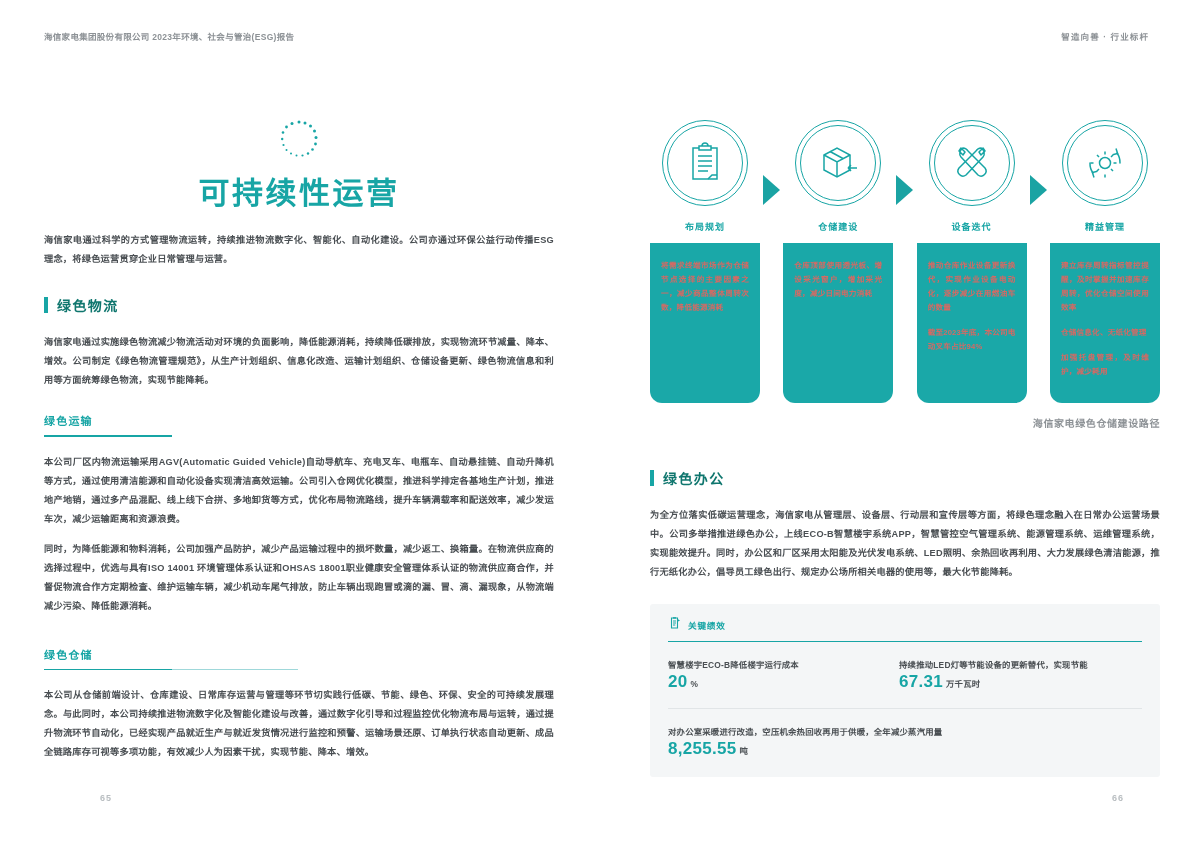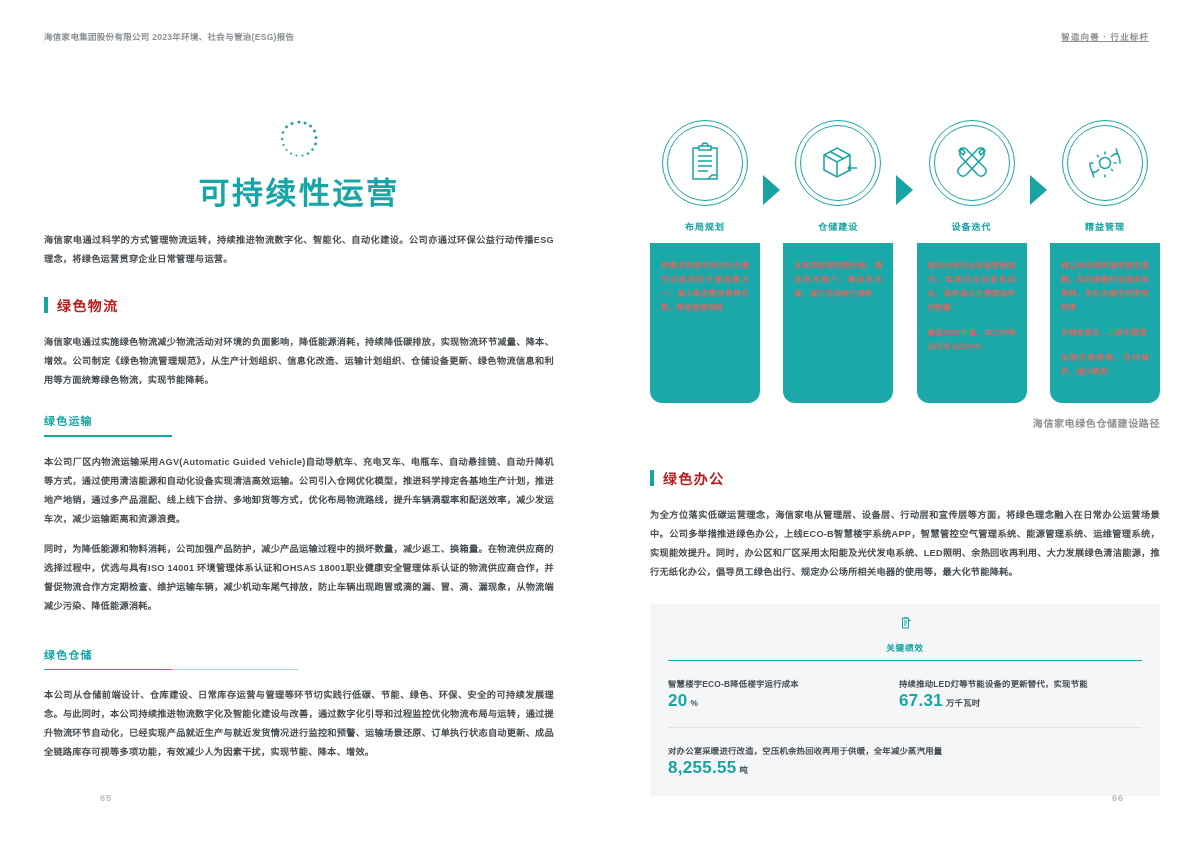--- a/index.html
+++ b/index.html
@@ -27,21 +27,21 @@
     padding:0 42px 0 44px;
     box-sizing:border-box;
   }
   .runhead .left,.runhead .right{
     font-size:8.5px;
     letter-spacing:.3px;
     color:#8d9296;
     white-space:nowrap;
     font-weight:700;
   }
-  .runhead .right{letter-spacing:1.1px;text-decoration:underline;}
+  .runhead .right{letter-spacing:1.1px;}
   
   .columns{
     flex:1 1 auto;
     display:flex;
     padding:0 42px 0 44px;
     box-sizing:border-box;
     gap:96px;
   }
   .col{width:510px;flex:0 0 510px;position:relative;}
   
@@ -81,21 +81,21 @@
     display:flex;
     align-items:center;
     gap:9px;
     margin:26px 0 18px 0;
   }
   .h2 .bar{
     width:4px;height:16px;background:#17a5a5;border-radius:0;
     flex:0 0 4px;
   }
   .h2 .txt{
-    font-size:14px;font-weight:700;color:#b91c1c;letter-spacing:1.4px;
+    font-size:14px;font-weight:700;color:#0f766e;letter-spacing:1.4px;
   }
   
   .h3{margin:22px 0 16px 0;}
   .h3 .txt{
     font-size:11px;font-weight:700;color:#17a5a5;letter-spacing:1.2px;
     display:block;margin-bottom:7px;
   }
   .h3 .rule{
     width:128px;height:1.6px;background:#17a5a5;
   }
@@ -183,21 +183,20 @@
     margin-top:22px;
     background:#f4f6f7;
     border-radius:3px;
     padding:12px 18px 18px 18px;
     box-sizing:border-box;
   }
   .kpi-head{
     display:flex;align-items:center;gap:7px;
     padding-bottom:7px;
     border-bottom:1.4px solid #17a5a5;
-    flex-direction:column;
   }
   .kpi-head .txt{
     font-size:8.6px;font-weight:700;color:#17a5a5;letter-spacing:.8px;
   }
   .kpi-row{
     display:flex;
     padding-top:16px;
   }
   .kpi-item{padding-right:26px;}
   .kpi-item .lbl{

